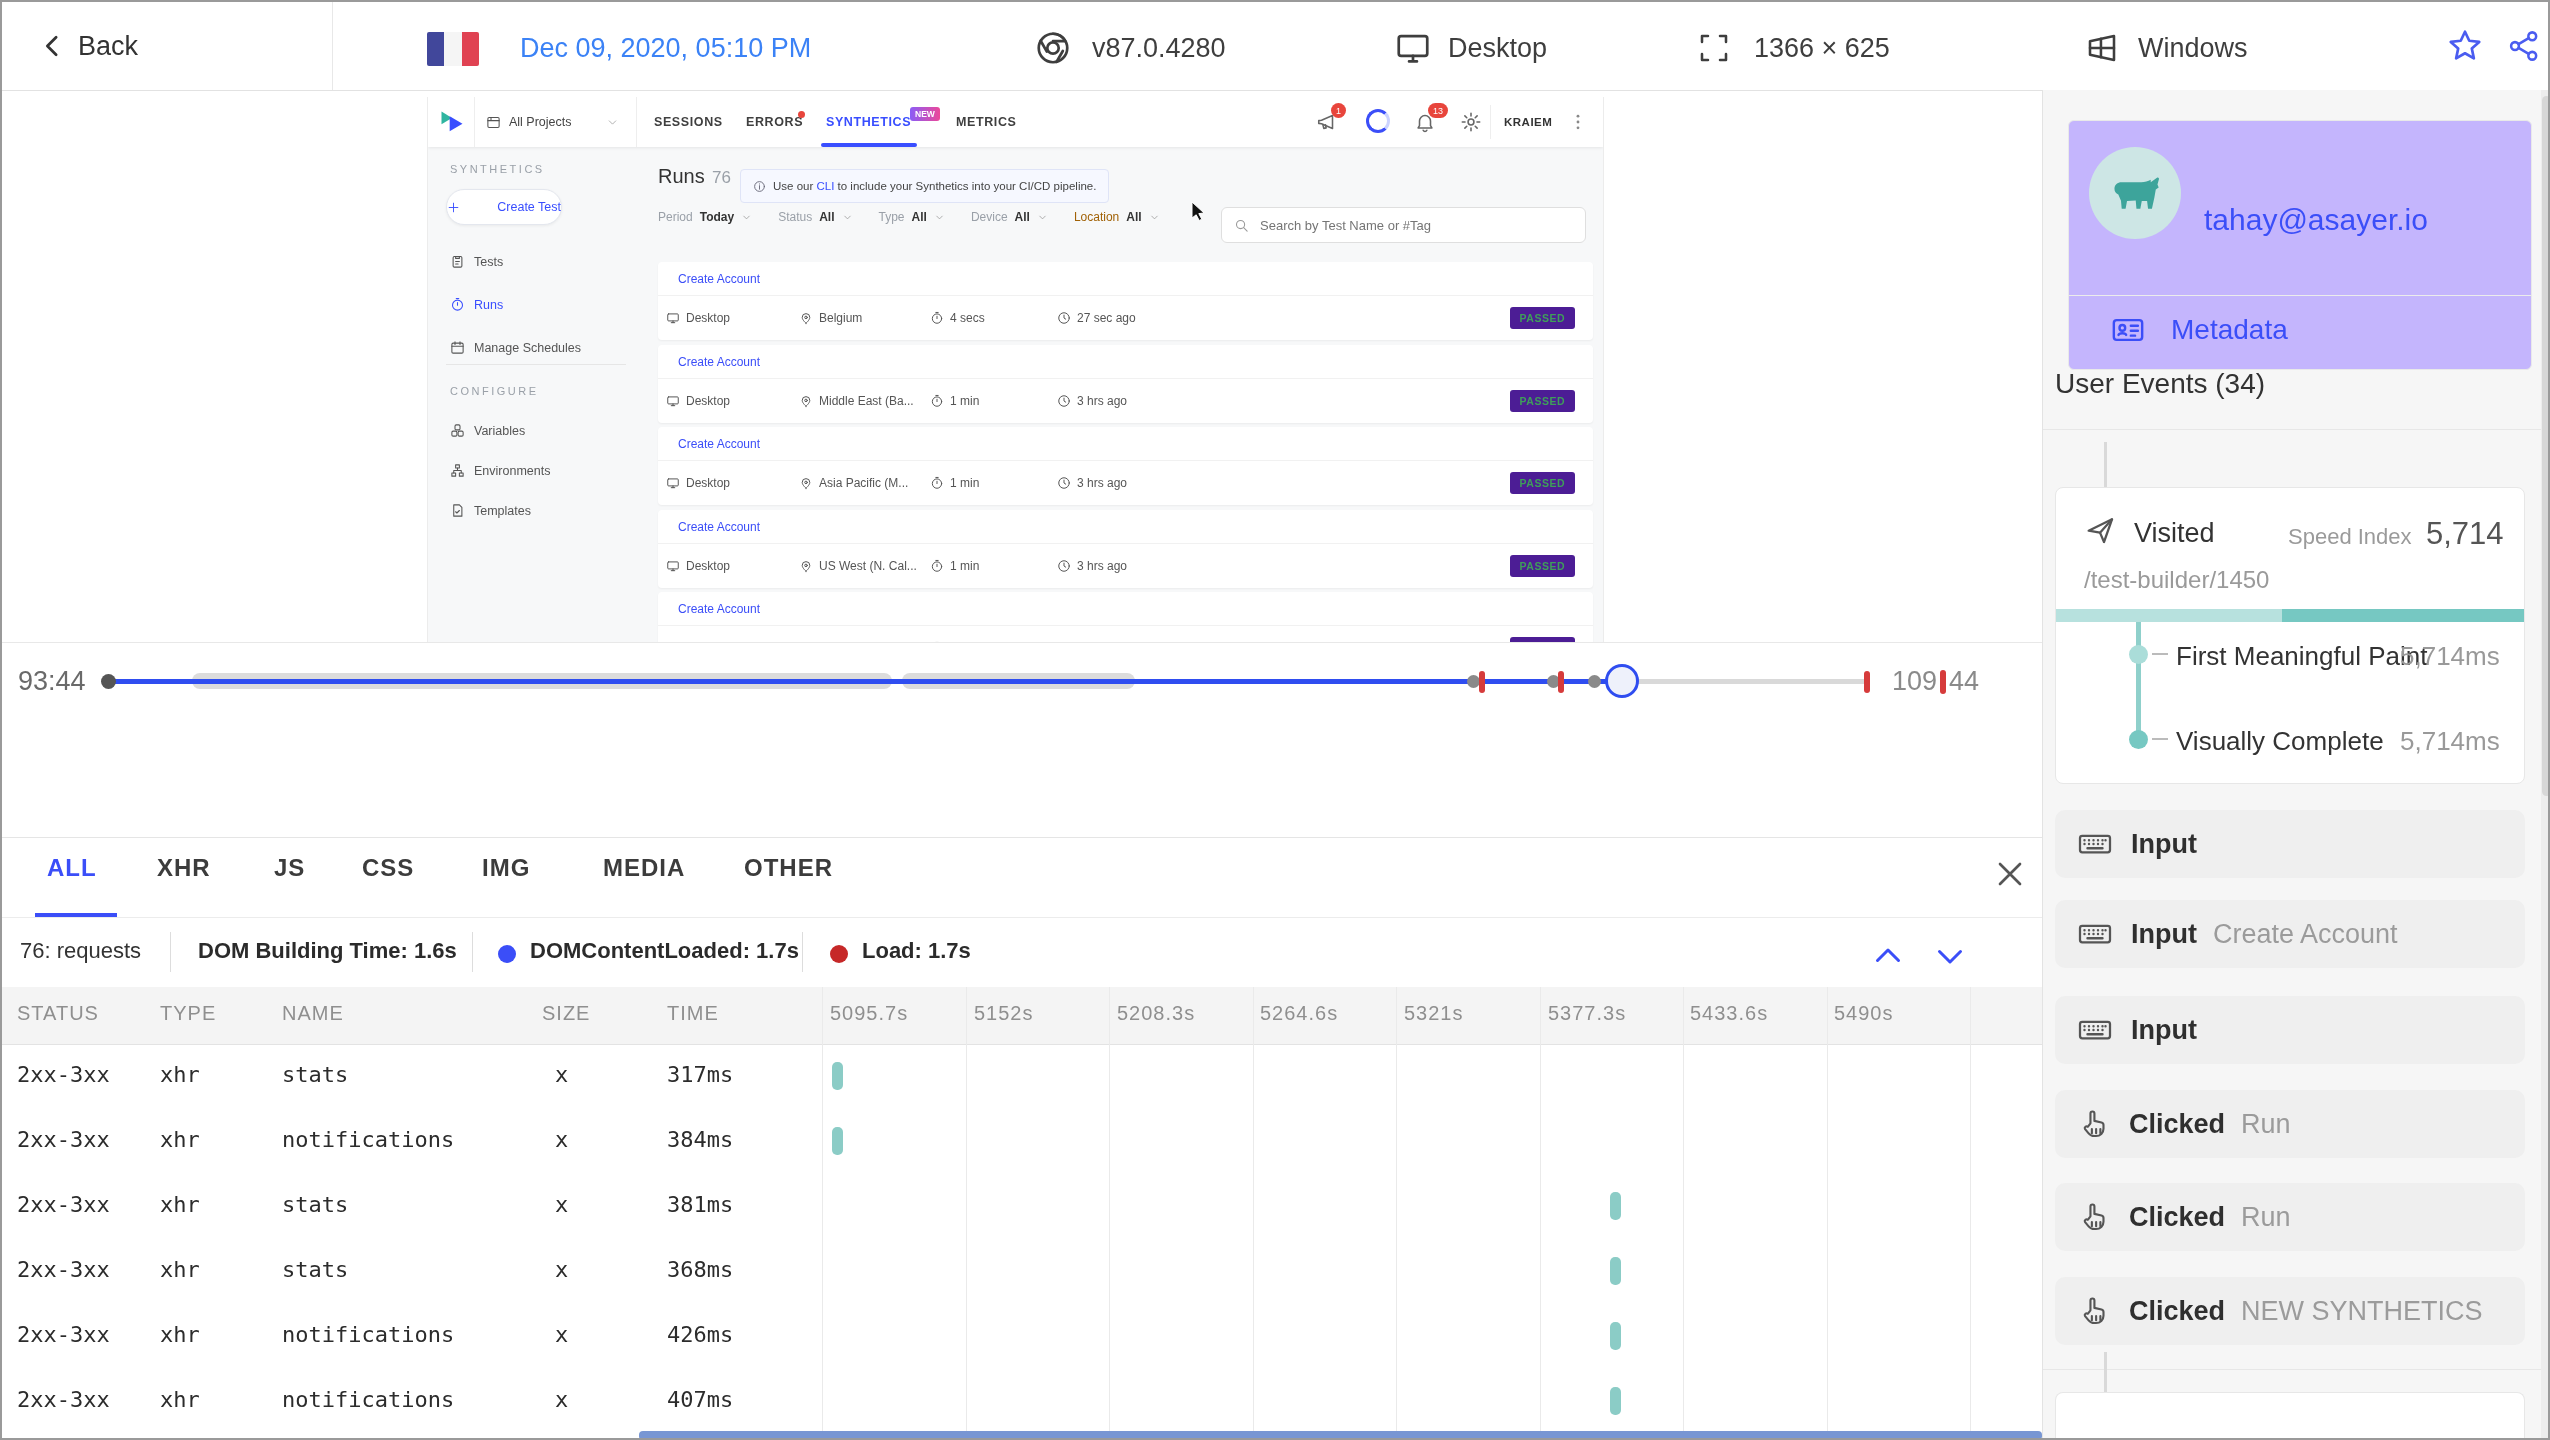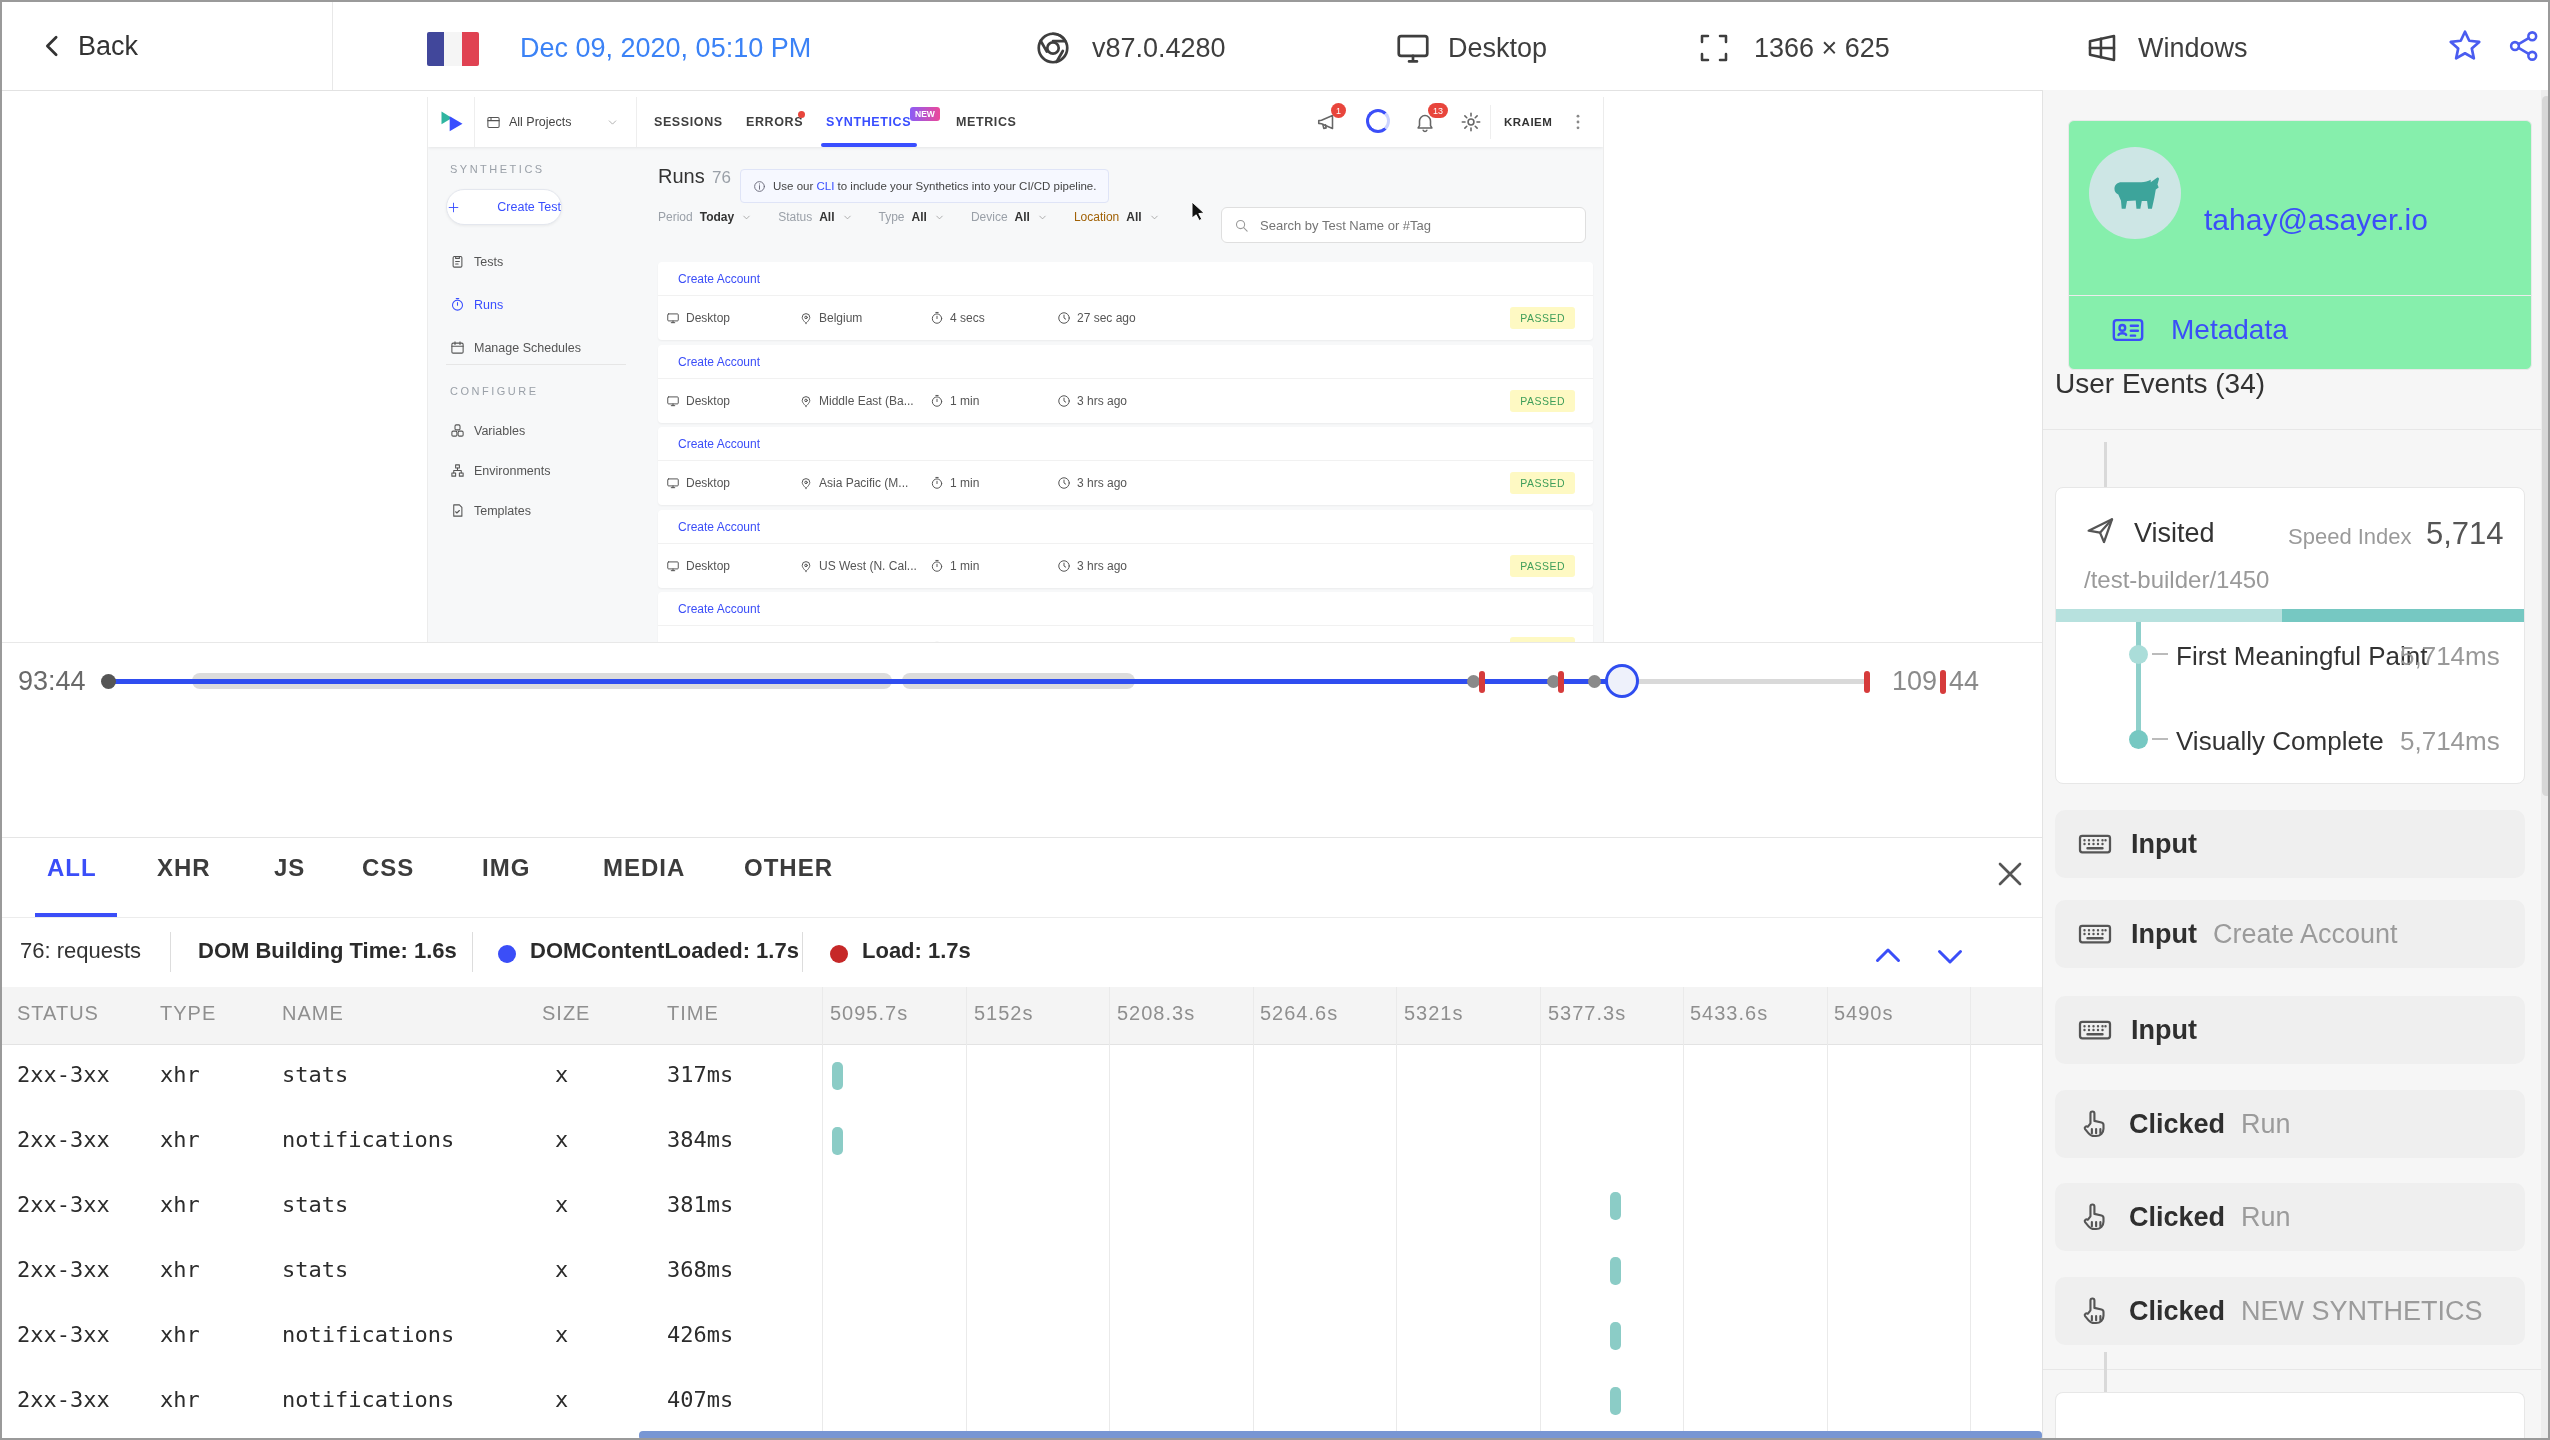--- a/index.html
+++ b/index.html
@@ -17,21 +17,21 @@
   
   #app{left:425px;top:95px;width:1175px;height:545px;background:#f7f8f9;border-left:1px solid #ececec;border-right:1px solid #ececec;overflow:hidden;font-size:12px}
   .app-tab{font-size:12.5px;letter-spacing:.6px;color:#3f3f3f;font-weight:bold}
   .pill{background:#fff;border:1px solid #e4e7ee;border-radius:18px;box-shadow:0 1px 3px rgba(0,0,0,.06)}
   .side-item{display:flex;align-items:center;gap:9px;color:#555;font-size:12.5px}
   .side-cap{font-size:11px;letter-spacing:2.5px;color:#9aa0a8}
   .runcard{position:absolute;left:230px;width:935px;height:78px;background:#fff;border-radius:4px;box-shadow:0 1px 2px rgba(0,0,0,.05)}
   .rc-title{height:33px;display:flex;align-items:center;padding-left:20px;border-bottom:1px solid #f1f1f1;color:#3b4ef8;font-size:12px}
   .rc-detail{height:44px;position:relative;display:flex;align-items:center;color:#4a4a4a;font-size:12px}
   .rc-item{display:flex;align-items:center;gap:6px;position:absolute;color:#555}
-  .badge-pass{position:absolute;right:18px;background:#fef9c3;color:#3f9e5a;font-size:10.5px;font-weight:normal;letter-spacing:.5px;padding:5px 10px;border-radius:3px}
+  .badge-pass{position:absolute;right:18px;background:#4c1d95;color:#3f9e5a;font-size:10.5px;font-weight:bold;letter-spacing:.5px;padding:5px 10px;border-radius:3px}
   
   .panel{position:absolute;top:706px;width:130px;margin-left:-65px;text-align:center;color:#3e3e3e}
   .panel .icw{height:54px;display:flex;align-items:center;justify-content:center;position:relative;color:#4a4a4a}
   .gbadge{position:absolute;top:-10px;left:62px;width:36px;height:36px;border-radius:50%;background:#6f6f6f;color:#fff;font-size:18px;display:flex;align-items:center;justify-content:center}
   .vdiv{position:absolute;top:716px;width:1px;height:86px;background:#e6e6e6}
   
   .ntab{position:absolute;top:852px;font-size:24px;font-weight:bold;letter-spacing:1px;color:#3c3c3c}
   .statitem{position:absolute;top:936px;font-size:22px;color:#2f2f2f;font-weight:bold}
   .sdiv{position:absolute;top:930px;width:1px;height:40px;background:#ddd}
   .th{position:absolute;top:1000px;font-size:20px;color:#8f8f8f;letter-spacing:1px}
@@ -789,21 +789,21 @@
     <span class="tbar" style="left:1608px;top:18px"></span>
   </div>
 
   <div class="abs" style="left:637px;top:1429px;width:1403px;height:9px;background:#7896d3;border-radius:4px"></div>
 
   <div class="abs" id="rsb">
 
     <div class="abs" style="left:498px;top:0;width:12px;height:1352px;background:#ededed"></div>
     <div class="abs" style="left:499px;top:6px;width:9px;height:700px;background:#d7d7d7;border-radius:5px"></div>
 
-    <div class="abs" style="left:25px;top:30px;width:464px;height:250px;background:#86efac;border:1px solid #e9e9e9;border-radius:6px;box-sizing:border-box">
+    <div class="abs" style="left:25px;top:30px;width:464px;height:250px;background:#c4b5fd;border:1px solid #e9e9e9;border-radius:6px;box-sizing:border-box">
       <div class="abs" style="left:20px;top:26px;width:92px;height:92px;border-radius:50%;background:#cde6e5;display:flex;align-items:center;justify-content:center">
         <svg width="58" height="58" viewBox="0 0 24 24">
             <path fill="#3da49b" d="M18.5 7.5l2.6-1.8c.5-.3.9.1.8.6l-.6 2.2.5 1.2-1.2.8-.6 3.5-1 4.5h-1.6l-.4-3.2h-2.2l-.6 3.2h-1.6l-.3-3.4-3.6.2-.6 3.2H6.5l-.3-3.3-1.1-2.6c-1-.4-1.6-1.3-1.6-2.4 0-1.6 1.3-2.7 2.9-2.7h8.2c1.5 0 2.8-.5 3.9-1z"></path>
           </svg>
       </div>
       <div class="abs" style="left:135px;top:82px;font-size:30px;color:#3b4ef8;cursor:pointer">tahay@asayer.io</div>
       <div class="abs" style="left:0;top:174px;width:462px;height:1px;background:#ececec"></div>
       <div class="abs row" style="left:42px;top:192px;gap:26px;color:#3b4ef8;cursor:pointer">
         <span>
             <svg class="ic" width="34" height="34" viewBox="0 0 24 24">

